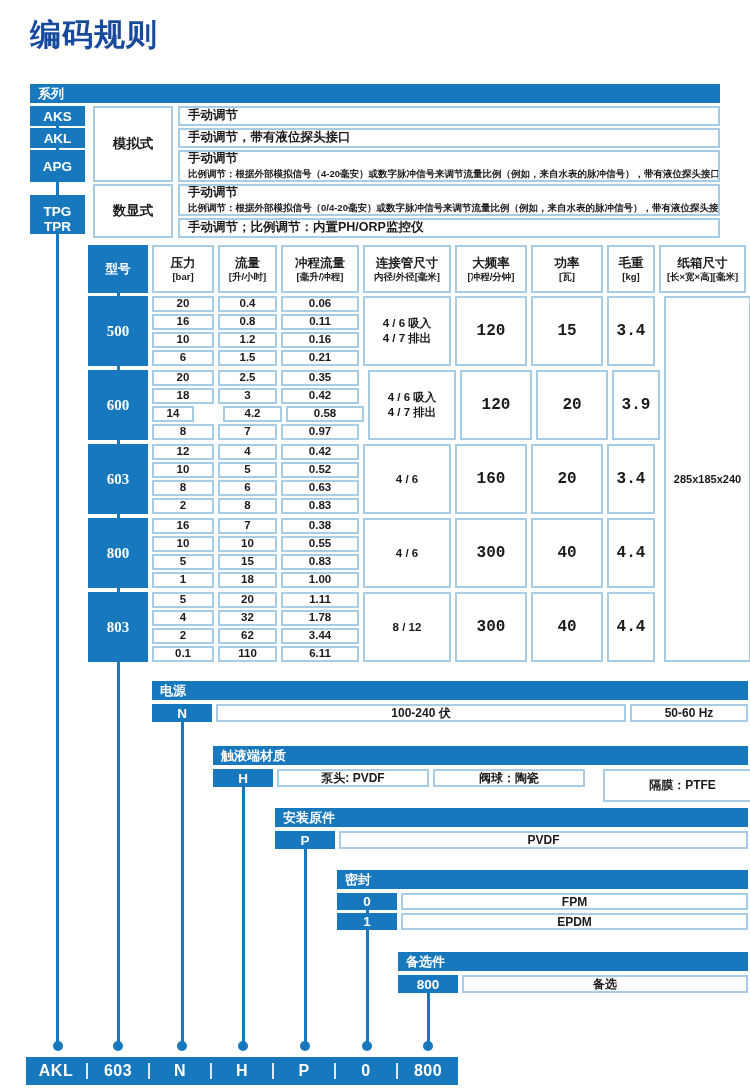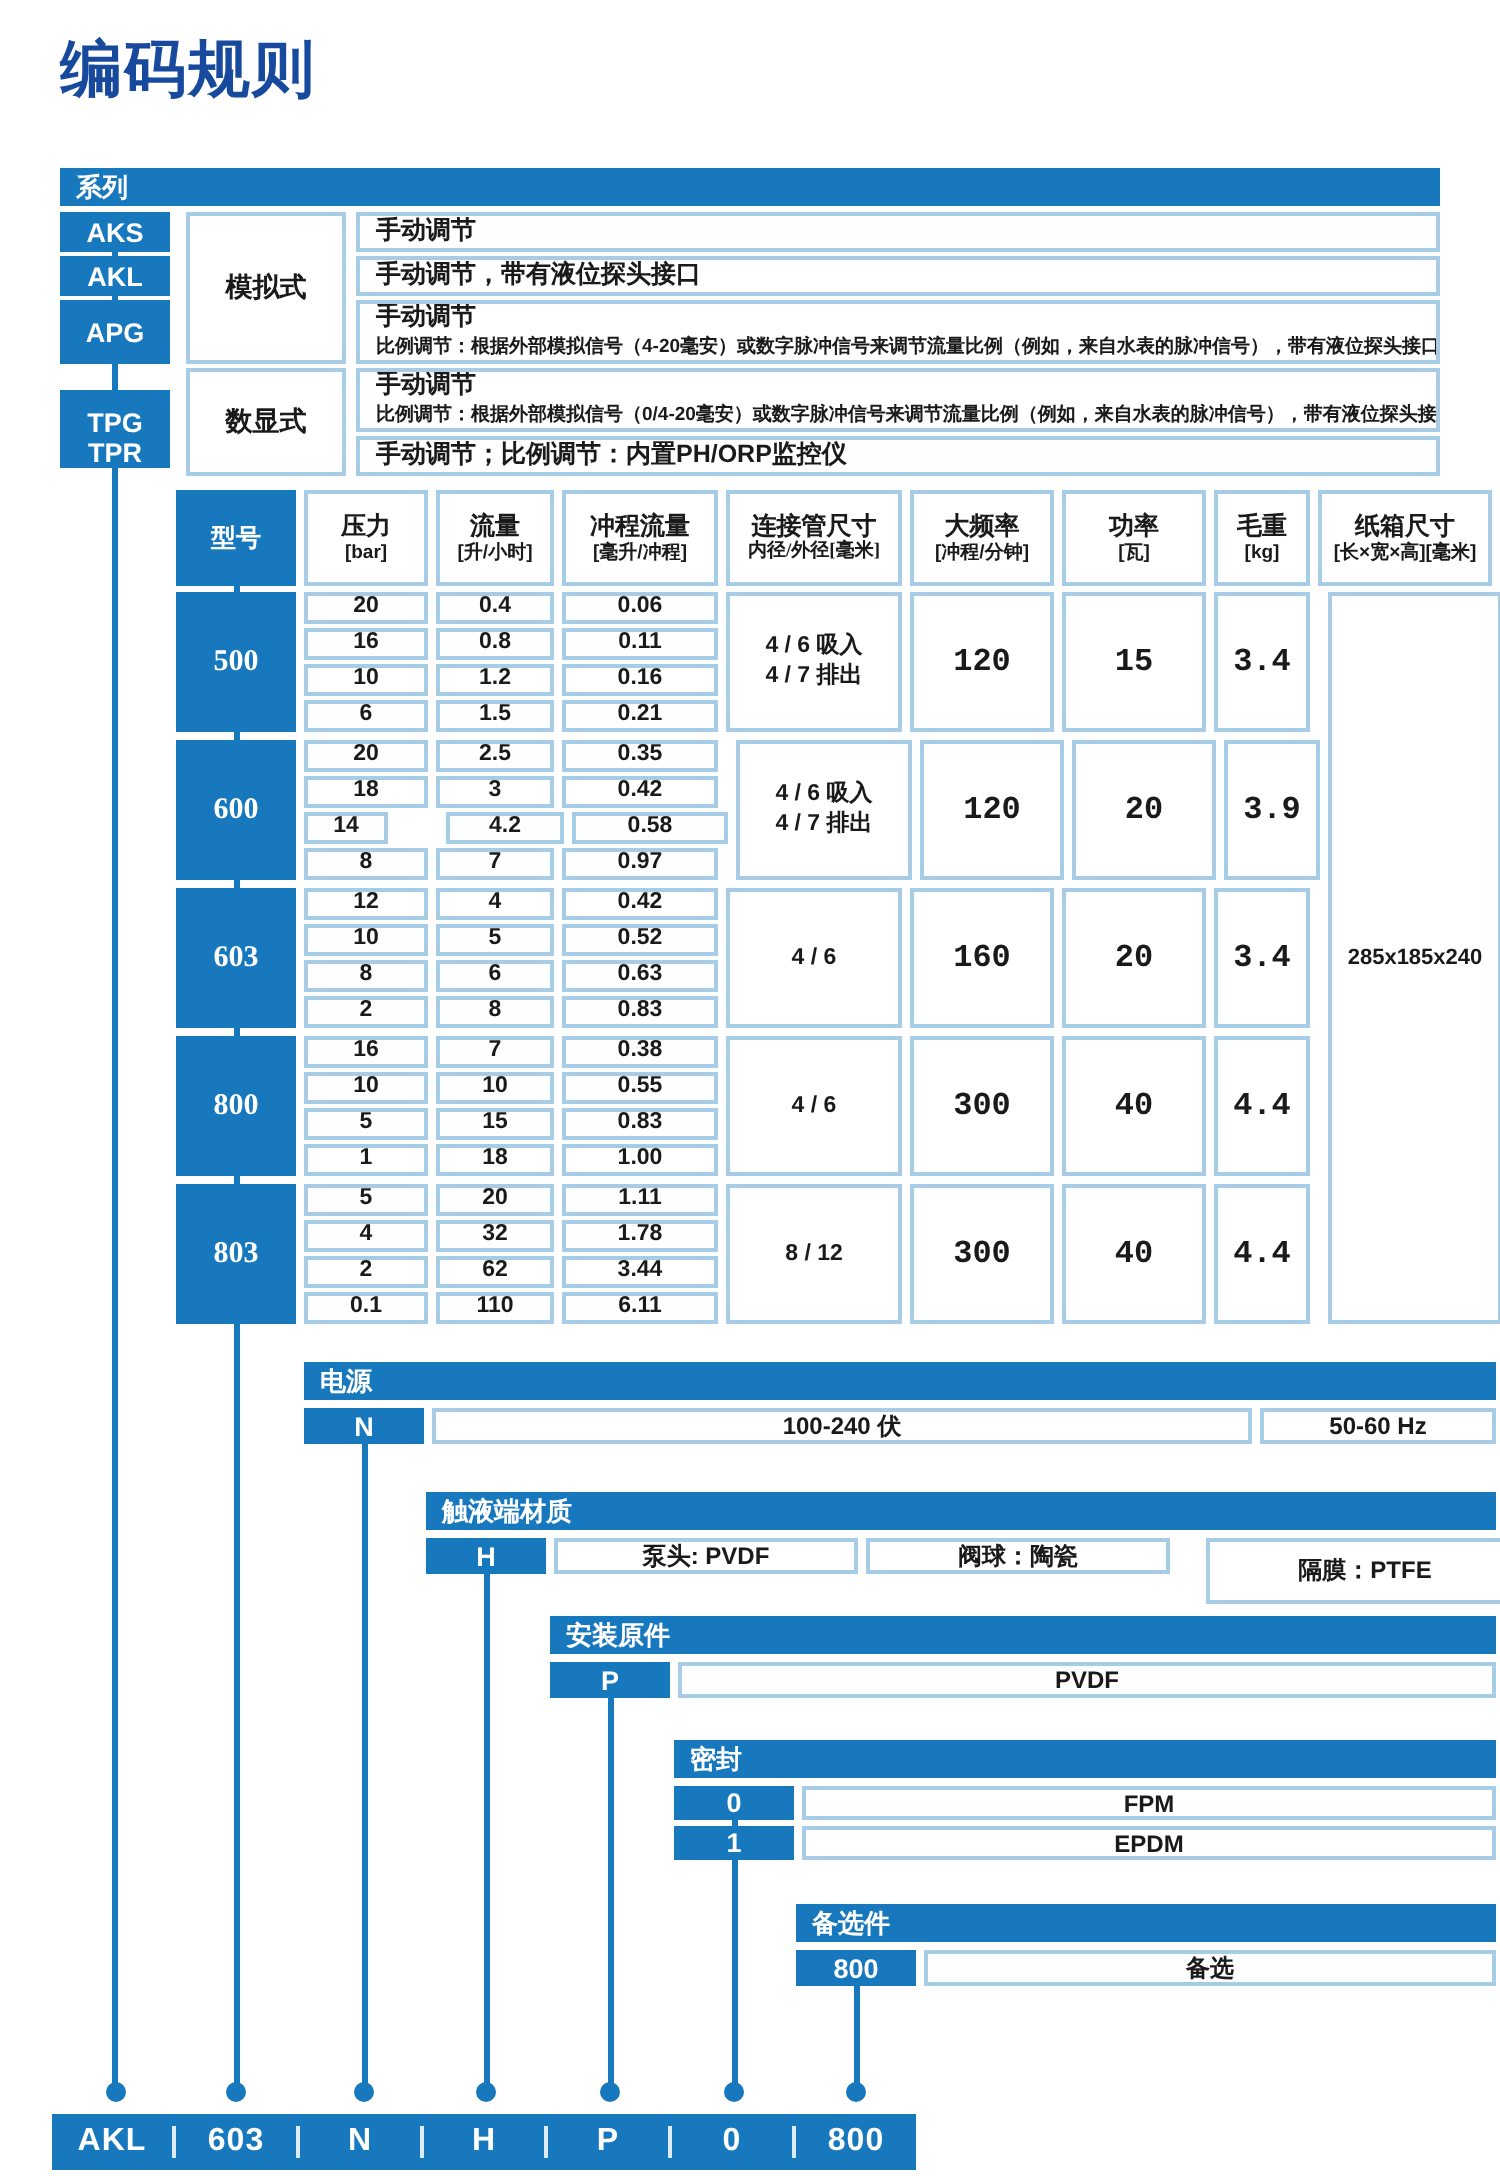--- a/index.html
+++ b/index.html
@@ -108,21 +108,21 @@
           <div class="hsub">[bar]</div>
         </div>
         <div class="tcell hcell" style="width: 59px;">
           <div class="hmain">流量</div>
           <div class="hsub">[升/小时]</div>
         </div>
         <div class="tcell hcell" style="width: 78px;">
           <div class="hmain">冲程流量</div>
           <div class="hsub">[毫升/冲程]</div>
         </div>
-        <div class="tcell hcell" style="width: 88px; font-family: Liberation Serif, serif;">
+        <div class="tcell hcell" style="width: 88px;">
           <div class="hmain">连接管尺寸</div>
           <div class="hsub">内径/外径[毫米]</div>
         </div>
         <div class="tcell hcell" style="width: 72px;">
           <div class="hmain">大频率</div>
           <div class="hsub">[冲程/分钟]</div>
         </div>
         <div class="tcell hcell" style="width: 72px;">
           <div class="hmain">功率</div>
           <div class="hsub">[瓦]</div>

